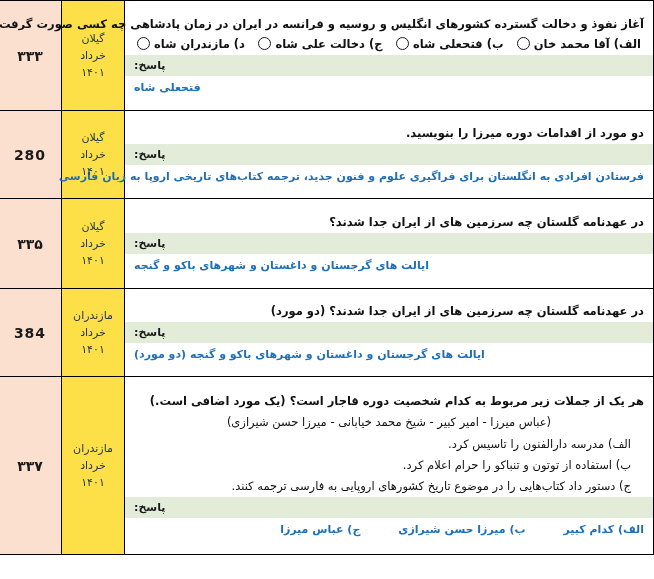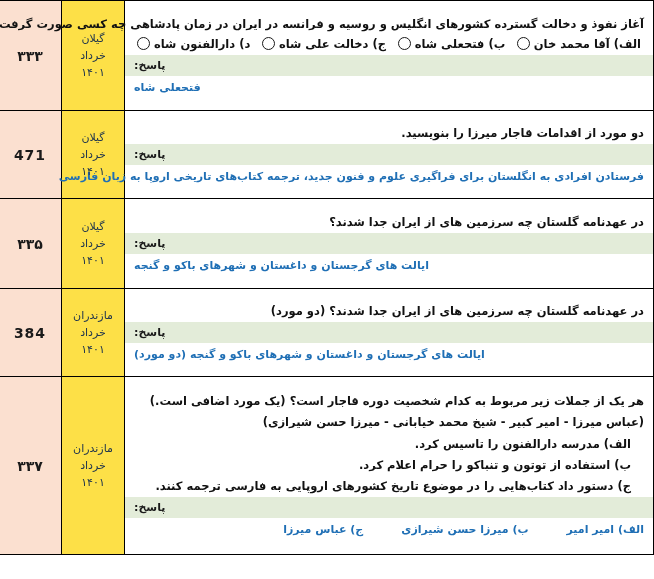--- a/index.html
+++ b/index.html
@@ -74,31 +74,31 @@
     font-weight: bold;
     color: #111111;
     text-align: right;
     padding: 5px 9px 2px 9px;
     line-height: 1.5;
     white-space: nowrap;
   }
 
   .q-subnote {
     font-size: 11.5px;
-    font-weight: bold;
+    font-weight: normal;
     color: #111111;
-    text-align: right;
+    text-align: center;
     padding: 2px 9px;
     line-height: 1.5;
     white-space: nowrap;
   }
 
   .q-line {
     font-size: 11.5px;
-    font-weight: bold;
+    font-weight: normal;
     color: #111111;
     text-align: right;
     padding: 2px 22px 2px 9px;
     line-height: 1.5;
     white-space: nowrap;
   }
 
   
   .options-row {
     display: flex;
@@ -197,21 +197,21 @@
               <span>فتحعلی شاه</span>
               <span class="opt-bubble"></span>
             </span>
             <span class="option">
               <span>ج)</span>
               <span>دخالت علی شاه</span>
               <span class="opt-bubble"></span>
             </span>
             <span class="option">
               <span>د)</span>
-              <span>دارالفنون شاه</span>
+              <span>مازندران شاه</span>
               <span class="opt-bubble"></span>
             </span>
           </div>
           <div class="spacer"></div>
           <div class="answer-band">
             <span class="ans-label">پاسخ:</span>
           </div>
           <div class="answer-text">فتحعلی شاه</div>
         </div>
       </td>
@@ -219,34 +219,34 @@
         <span class="src-line">گیلان</span>
         <span class="src-line">خرداد</span>
         <span class="src-line">۱۴۰۱</span>
       </td>
       <td class="col-number">۳۳۳</td>
     </tr>
 
     <tr class="r2">
       <td class="col-content">
         <div class="qblock">
-          <div class="q-stem">دو مورد از اقدامات قاجار میرزا را بنویسید.</div>
+          <div class="q-stem">دو مورد از اقدامات دوره میرزا را بنویسید.</div>
           <div class="spacer"></div>
           <div class="answer-band">
             <span class="ans-label">پاسخ:</span>
           </div>
           <div class="answer-text">فرستادن افرادی به انگلستان برای فراگیری علوم و فنون جدید، ترجمه کتاب‌های تاریخی اروپا به زبان فارسی</div>
         </div>
       </td>
       <td class="col-source">
         <span class="src-line">گیلان</span>
         <span class="src-line">خرداد</span>
         <span class="src-line">۱۴۰۱</span>
       </td>
-      <td class="col-number">471</td>
+      <td class="col-number">280</td>
     </tr>
 
     <tr class="r3">
       <td class="col-content">
         <div class="qblock">
           <div class="q-stem">در عهدنامه گلستان چه سرزمین های از ایران جدا شدند؟</div>
           <div class="spacer"></div>
           <div class="answer-band">
             <span class="ans-label">پاسخ:</span>
           </div>
@@ -286,21 +286,21 @@
           <div class="q-stem">هر یک از جملات زیر مربوط به کدام شخصیت دوره قاجار است؟ (یک مورد اضافی است.)</div>
           <div class="q-subnote">(عباس میرزا - امیر کبیر - شیخ محمد خیابانی - میرزا حسن شیرازی)</div>
           <div class="q-line">الف) مدرسه دارالفنون را تاسیس کرد.</div>
           <div class="q-line">ب) استفاده از توتون و تنباکو را حرام اعلام کرد.</div>
           <div class="q-line">ج) دستور داد کتاب‌هایی را در موضوع تاریخ کشورهای اروپایی به فارسی ترجمه کنند.</div>
           <div class="spacer"></div>
           <div class="answer-band">
             <span class="ans-label">پاسخ:</span>
           </div>
           <div class="answer-text spread">
-            <span>الف) امیر امیر</span>
+            <span>الف) کدام کبیر</span>
             <span>ب) میرزا حسن شیرازی</span>
             <span>ج) عباس میرزا</span>
           </div>
         </div>
       </td>
       <td class="col-source">
         <span class="src-line">مازندران</span>
         <span class="src-line">خرداد</span>
         <span class="src-line">۱۴۰۱</span>
       </td>

